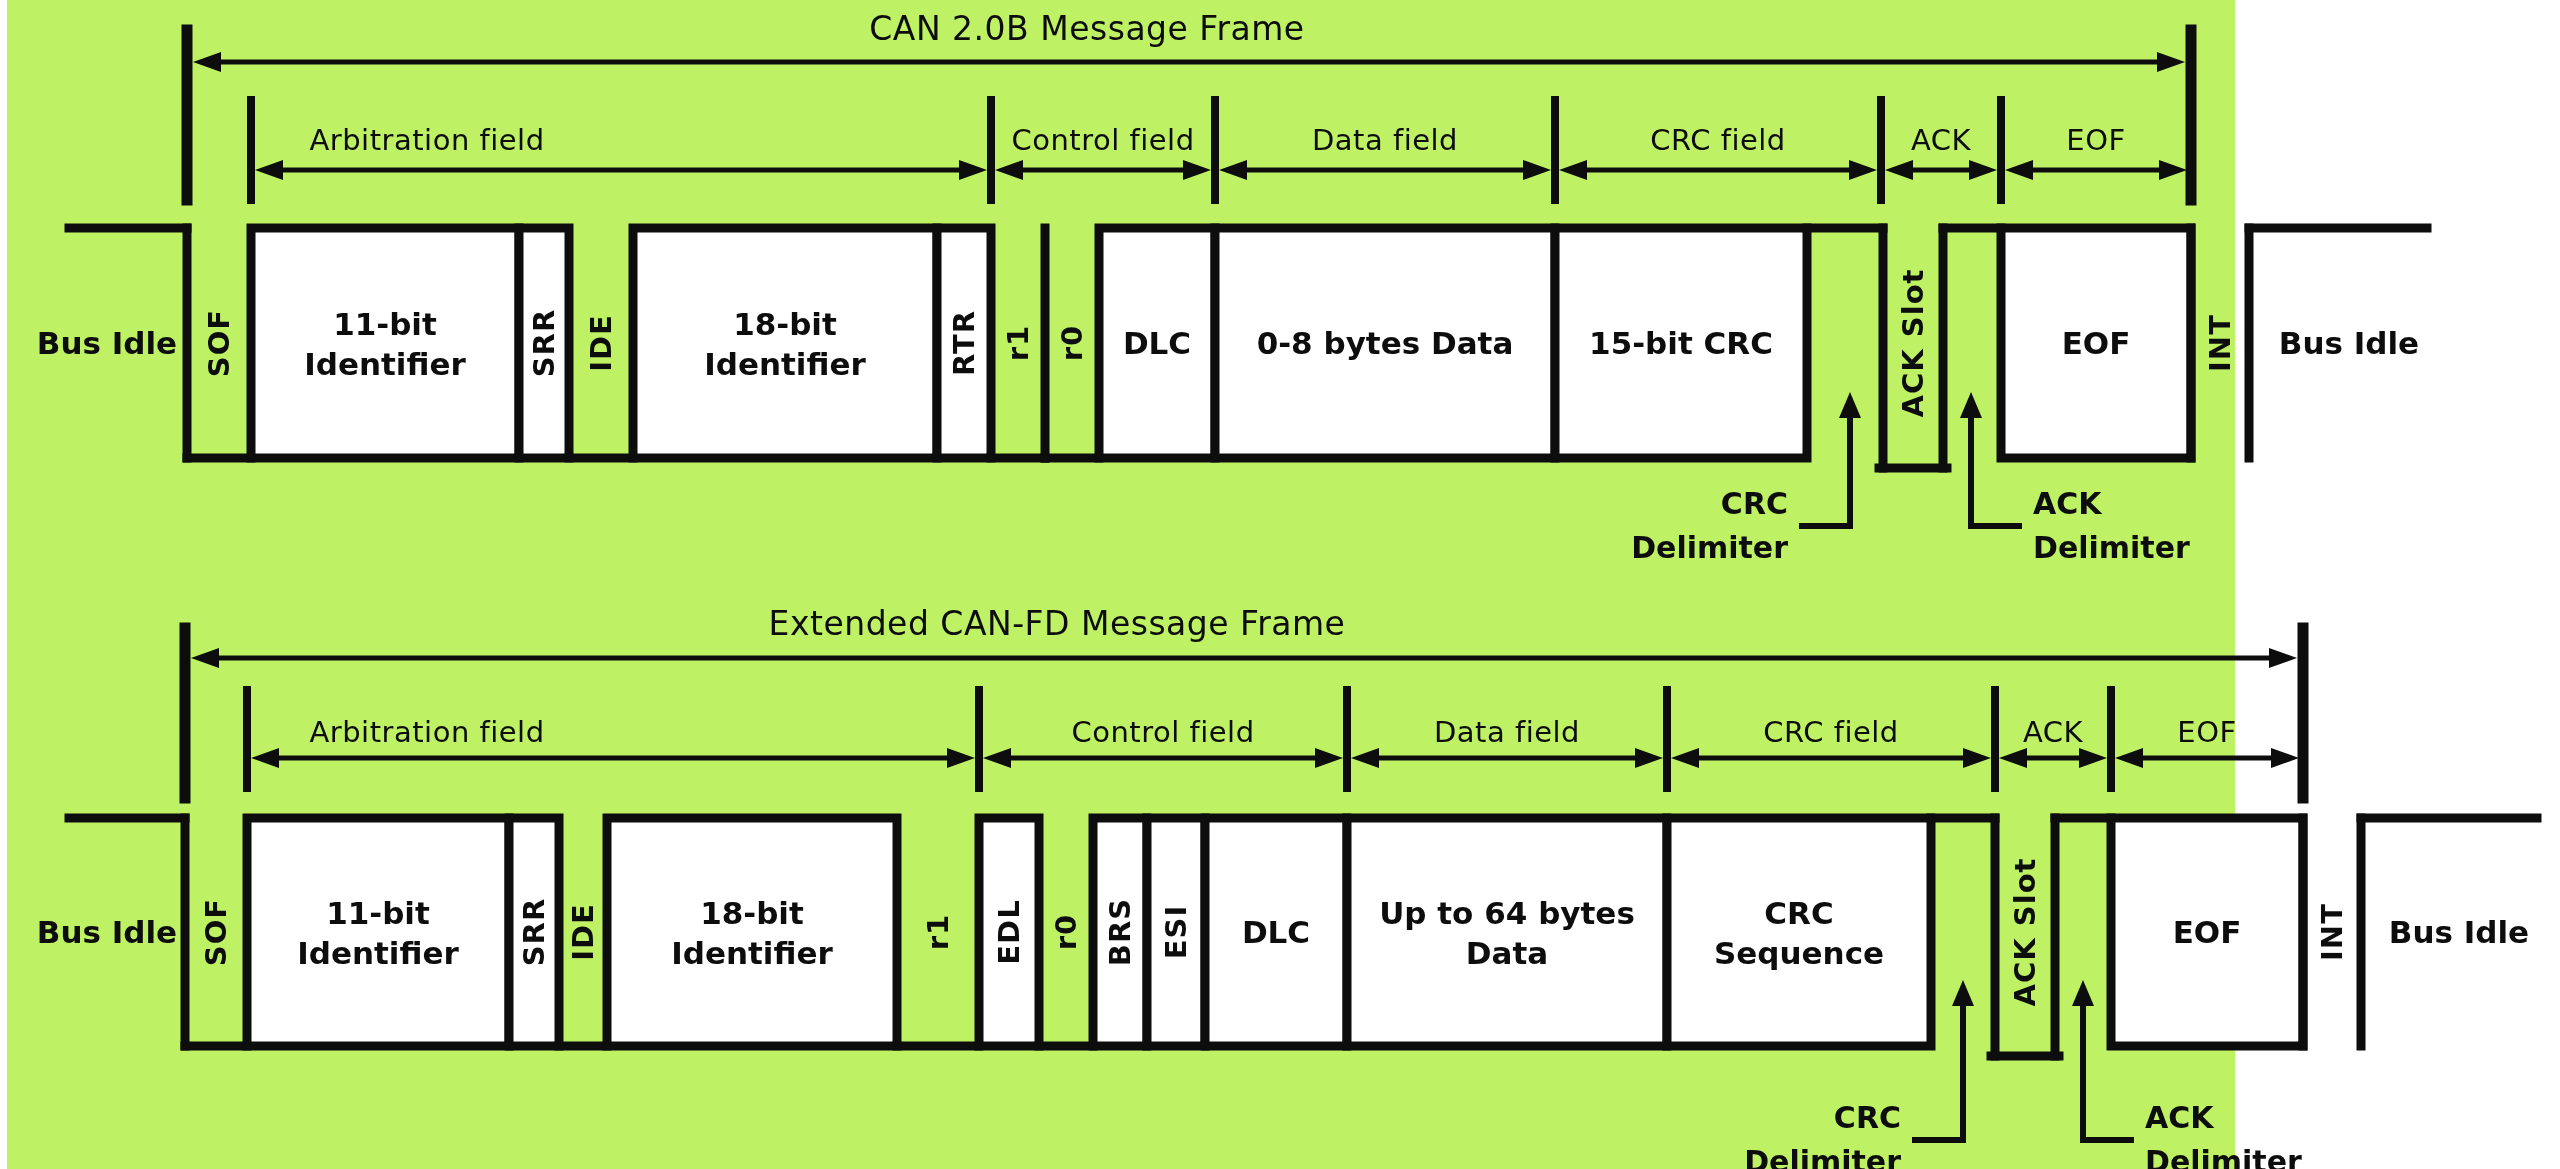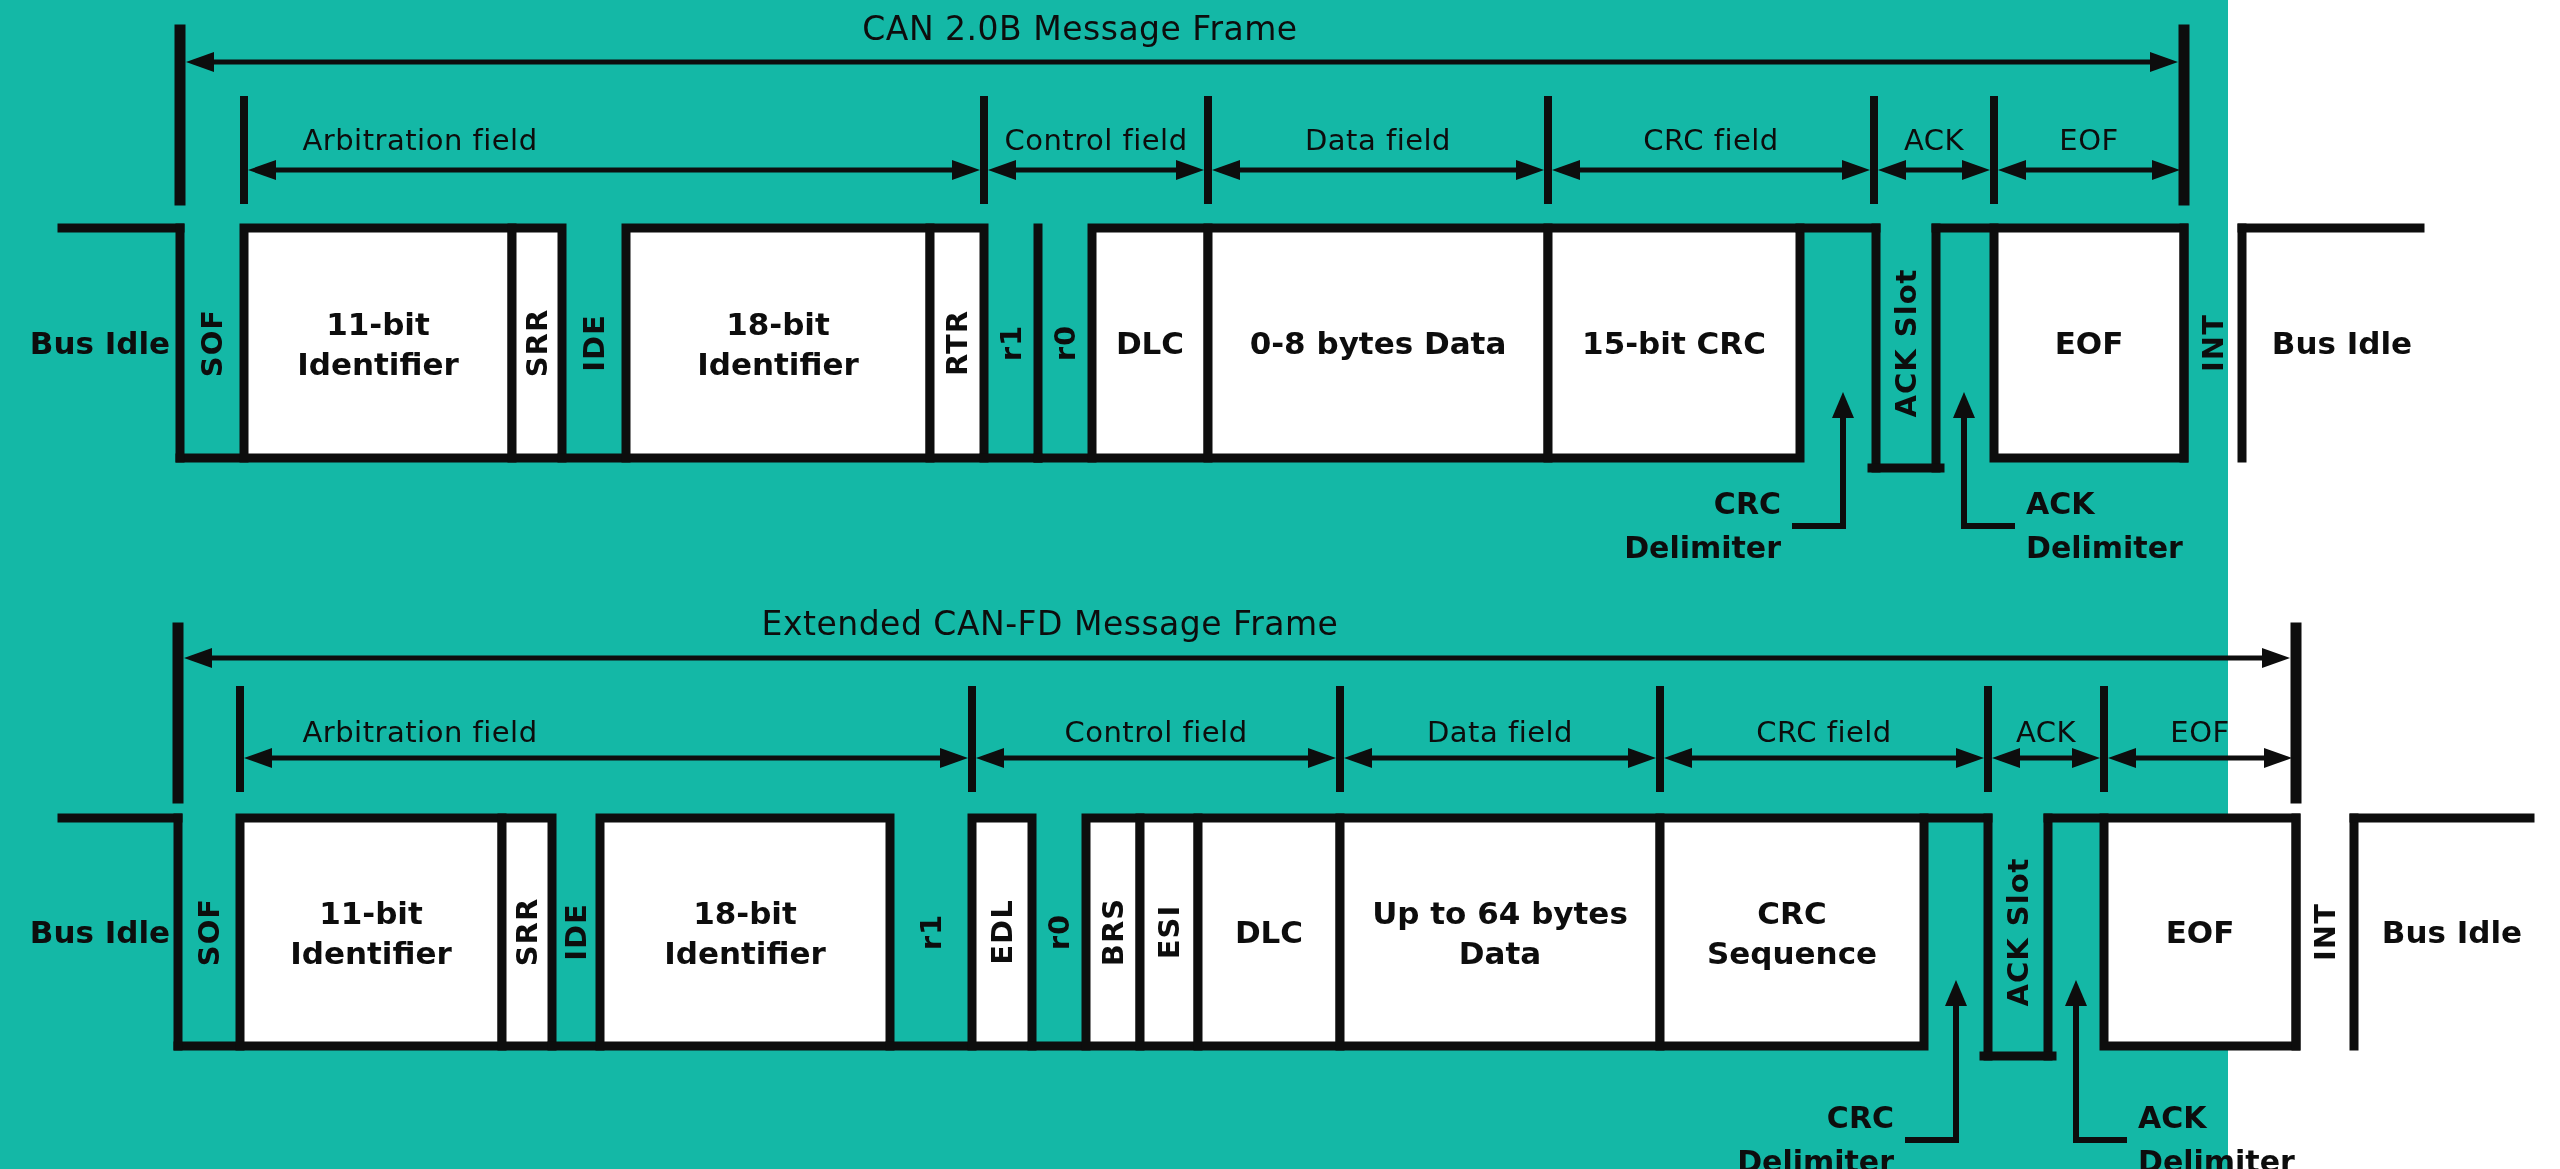--- a/index.html
+++ b/index.html
@@ -1,17 +1,17 @@
 <!DOCTYPE html>
 <html><head>
 <meta charset="utf-8">
 <style>
   html,body{margin:0;padding:0;background:#ffffff;}
   body{width:2560px;height:1169px;overflow:hidden;}
-  .stage{position:relative;width:2228px;height:1169px;background:#14b8a6;}
+  .stage{position:relative;width:2228px;height:1169px;background:#bef264;margin-left:7px;}
   svg{display:block;}
   text{fill:#0d0d0d;font-family:"DejaVu Sans","Liberation Sans",sans-serif;}
   .title{font-size:33px;font-weight:400;letter-spacing:.5px;}
   .flabel{font-size:29px;font-weight:400;letter-spacing:.5px;}
   .blabel{font-size:31px;font-weight:bold;}
   .vlabel{font-size:29px;font-weight:bold;letter-spacing:1px;}
   .buslabel{font-size:31px;font-weight:bold;}
   .ann{font-size:30px;font-weight:bold;}
 </style>
 </head>

